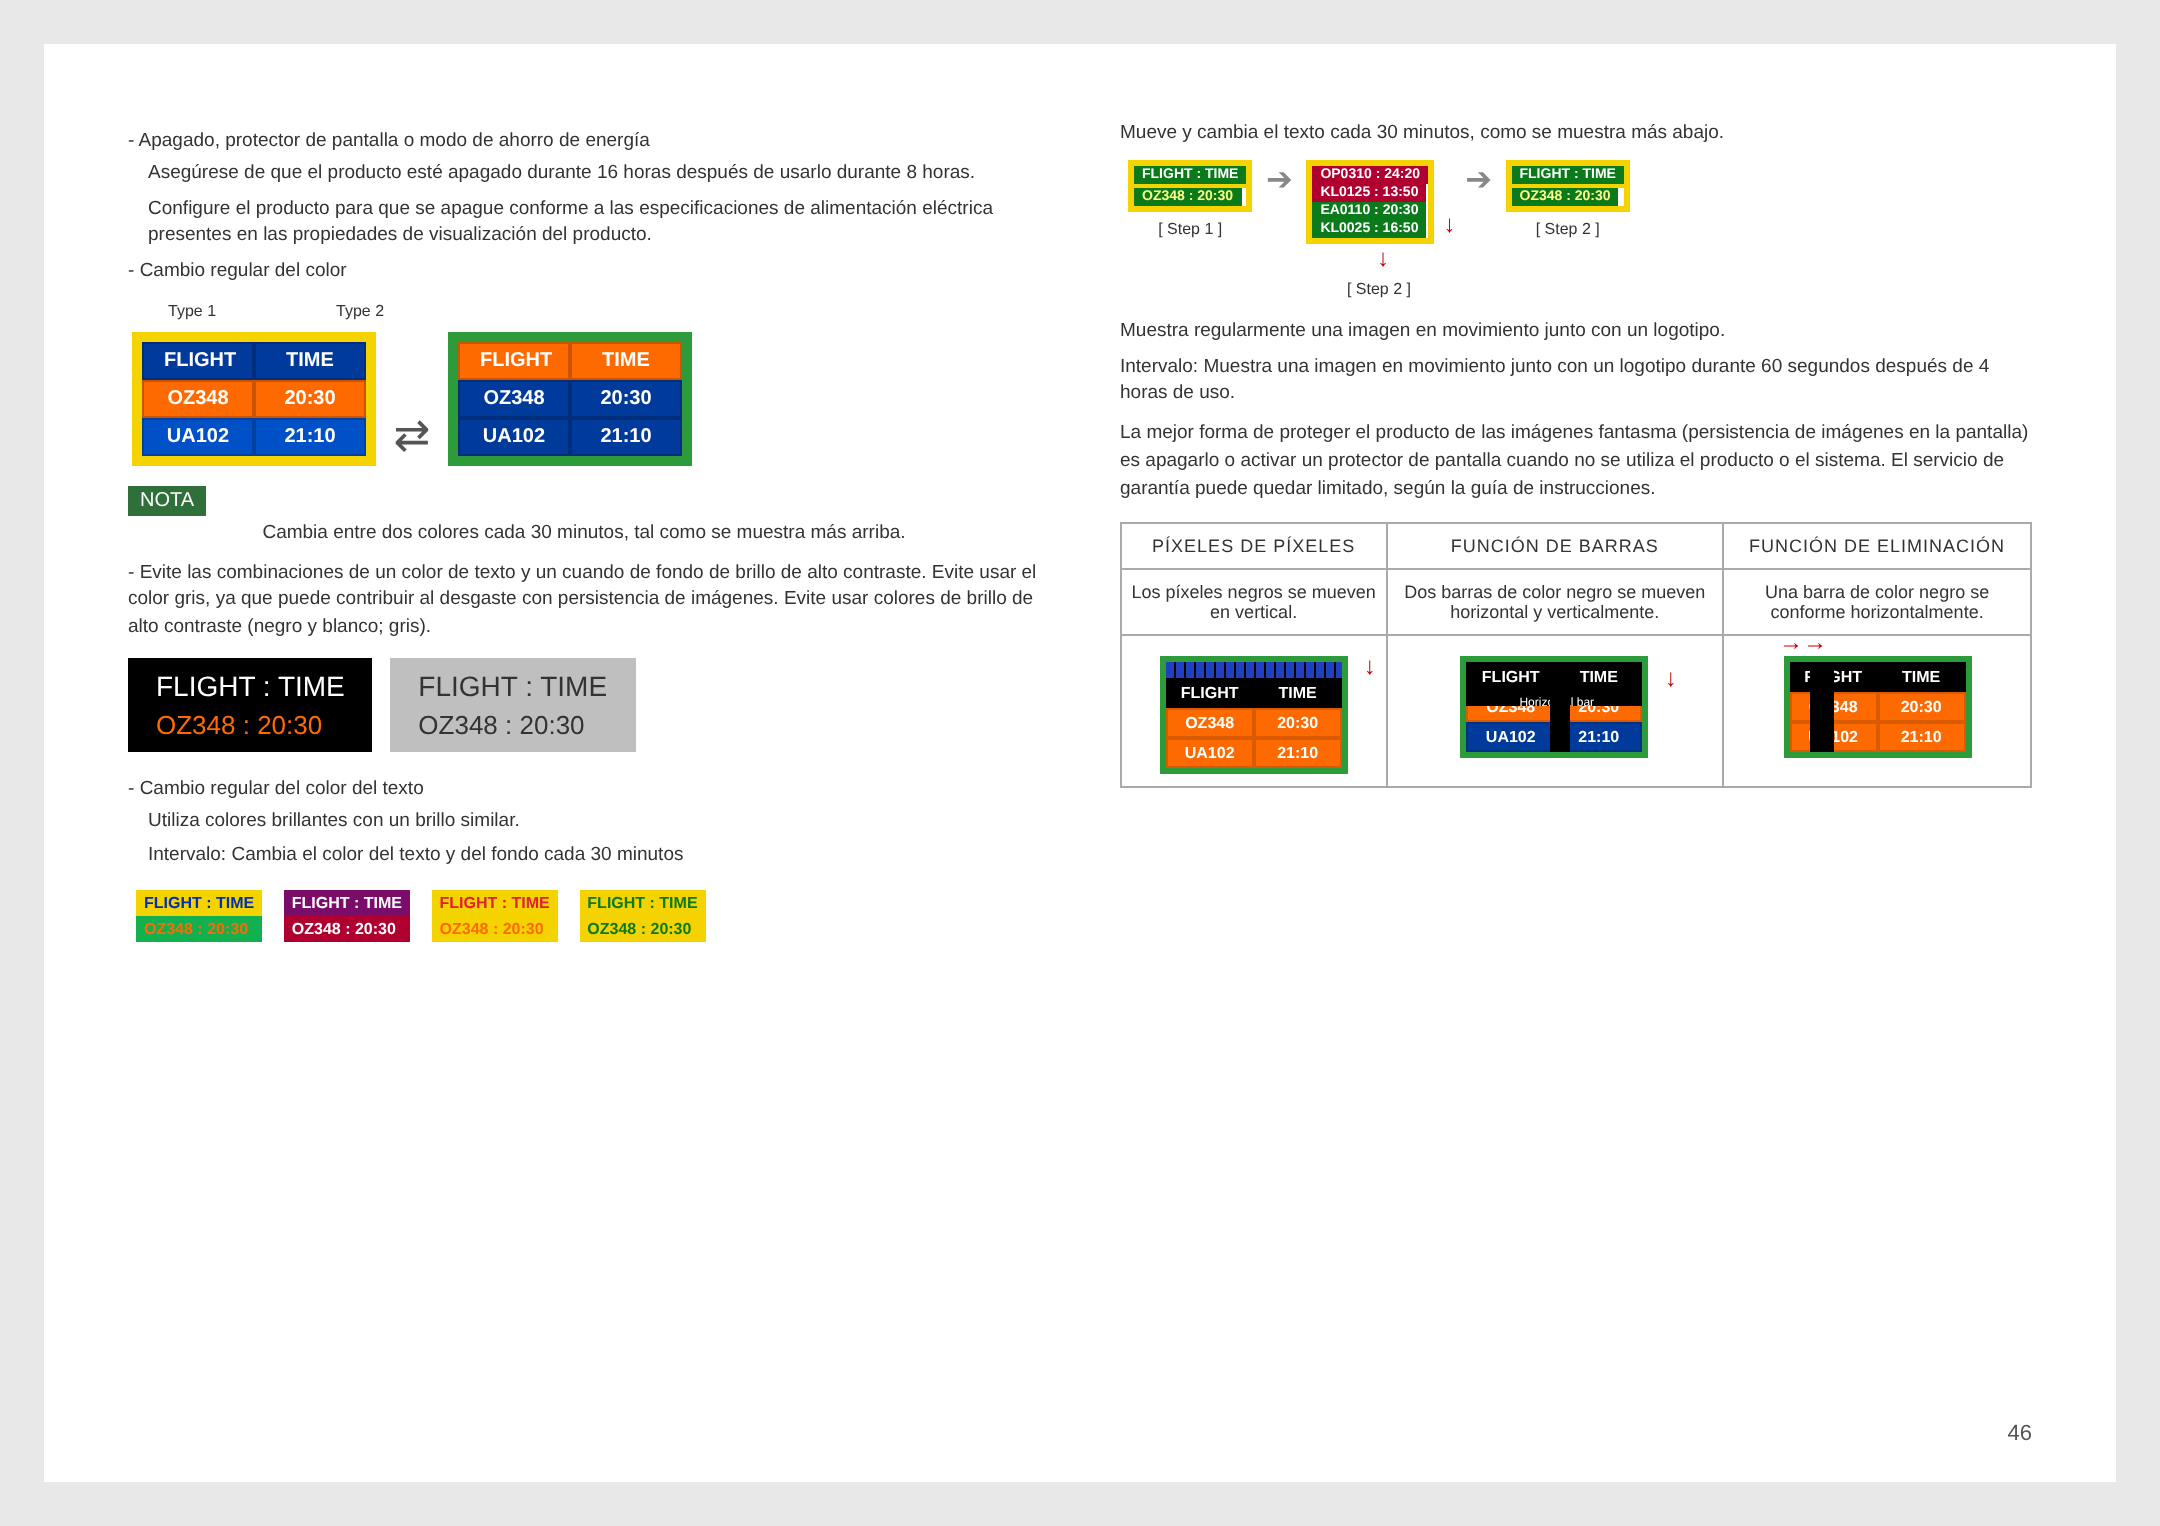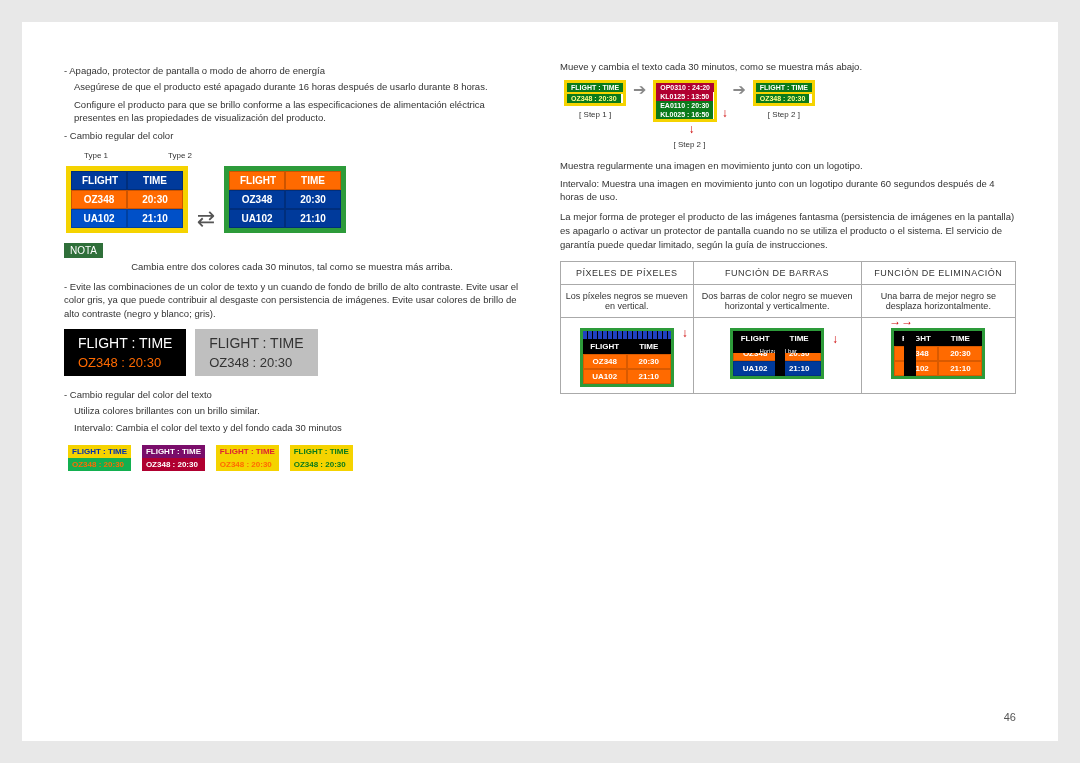--- a/index.html
+++ b/index.html
@@ -82,21 +82,21 @@
 </head>
 <body>
 
 <div class="page">
 
   <div class="cols">
 
     <div class="col">
       <p class="bullet">Apagado, protector de pantalla o modo de ahorro de energía</p>
       <p class="sub">Asegúrese de que el producto esté apagado durante 16 horas después de usarlo durante 8 horas.</p>
-      <p class="sub">Configure el producto para que se brillo conforme a las especificaciones de alimentación eléctrica presentes en las propiedades de visualización del producto.</p>
+      <p class="sub">Configure el producto para que se apague conforme a las especificaciones de alimentación eléctrica presentes en las propiedades de visualización del producto.</p>
       <p class="bullet">Cambio regular del color</p>
 
       <div class="type-row">
         <span>Type 1</span>
         <span>Type 2</span>
       </div>
 
       
       <div style="margin-left:0;">
         <div class="schedule sch-yellow">
@@ -227,21 +227,21 @@
       <table class="r-table">
         <tbody>
             <tr>
           <th>PÍXELES DE PÍXELES</th>
           <th>FUNCIÓN DE BARRAS</th>
           <th>FUNCIÓN DE ELIMINACIÓN</th>
         </tr>
         <tr>
           <td>Los píxeles negros se mueven en vertical.</td>
           <td>Dos barras de color negro se mueven horizontal y verticalmente.</td>
-          <td>Una barra de mejor negro se desplaza horizontalmente.</td>
+          <td>Una barra de color negro se conforme horizontalmente.</td>
         </tr>
         <tr>
           <td>
             <div style="position:relative;display:inline-block;">
               <div class="mini" style="border-width:3px;">
                 <div style="height:8px;background:repeating-linear-gradient(90deg,#2040c0 0 4px,#000 4px 5px);"></div>
                 <div class="mini-row mini-hdr">
                       <div class="mini-cell">FLIGHT</div>
                       <div class="mini-cell">TIME</div>
                     </div>

